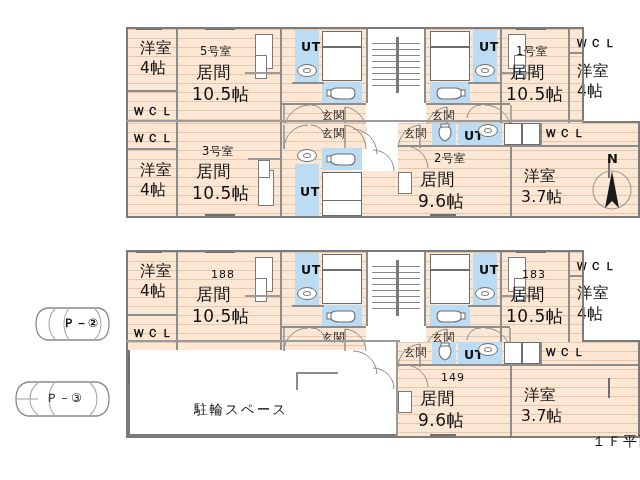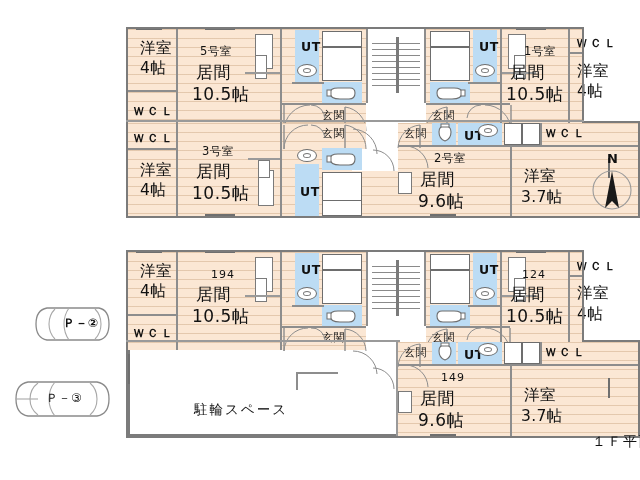--- a/index.html
+++ b/index.html
@@ -157,21 +157,21 @@
     </svg>
     <svg class="abs" style="left:484px;top:104px;" width="28" height="27">
       <path d="M27 27 a26 26 0 0 0 -26 -26" fill="none" stroke="#8d8d8d" stroke-width="1"></path>
       <line x1="27" y1="27" x2="27" y2="1" stroke="#8d8d8d" stroke-width="1.4"></line>
     </svg>
     <div class="abs w-in" style="left:500px;top:29px;width:2px;height:103px;"></div>
 
     <div class="abs fx2" style="left:508px;top:34px;width:18px;height:35px;"></div>
     <div class="abs fx2" style="left:514px;top:55px;width:12px;height:24px;"></div>
     <div class="abs w-thin" style="left:502px;top:72px;width:34px;height:2px;"></div>
-    <div class="lbl rm-no-jp" style="left:516px;top:46px;margin-left:8px;">1号室</div>
+    <div class="lbl rm-no-jp" style="left:516px;top:46px;">1号室</div>
     <div class="lbl big-room" style="left:510px;top:64px;">居間</div>
     <div class="lbl big-room" style="left:506px;top:86px;">10.5帖</div>
     <div class="abs line" style="left:516px;top:28px;width:30px;height:2px;"></div>
 
     <div class="abs w-in" style="left:568px;top:29px;width:2px;height:103px;"></div>
     <div class="abs w-in" style="left:570px;top:52px;width:14px;height:2px;"></div>
     <div class="lbl wcl" style="left:576px;top:38px;">ＷＣＬ</div>
     <div class="lbl rm-name" style="left:577px;top:64px;">洋室</div>
     <div class="lbl rm-size" style="left:577px;top:84px;">4帖</div>
     <div class="abs line" style="left:590px;top:130px;width:26px;height:2px;"></div>
@@ -290,21 +290,21 @@
     <div class="abs room" style="left:398px;top:104px;width:242px;height:94px;"></div>
     <div class="abs white" style="left:128px;top:104px;width:272px;height:94px;border:2px solid #7b7b7b;"></div>
     <div class="abs white" style="left:366px;top:14px;width:60px;height:98px;"></div>
 
     <div class="abs room" style="left:128px;top:14px;width:152px;height:98px;"></div>
     <div class="abs w-in" style="left:128px;top:76px;width:48px;height:2px;"></div>
     <div class="lbl rm-name" style="left:140px;top:26px;">洋室</div>
     <div class="lbl rm-size" style="left:140px;top:46px;">4帖</div>
     <div class="lbl wcl" style="left:133px;top:90px;">ＷＣＬ</div>
     <div class="abs w-in" style="left:176px;top:14px;width:2px;height:98px;"></div>
-    <div class="lbl rm-no" style="left:211px;top:31px;">194</div>
+    <div class="lbl rm-no" style="left:211px;top:31px;">188</div>
     <div class="lbl big-room" style="left:196px;top:48px;">居間</div>
     <div class="lbl big-room" style="left:192px;top:70px;">10.5帖</div>
     <div class="abs fx2" style="left:255px;top:19px;width:18px;height:35px;"></div>
     <div class="abs fx2" style="left:255px;top:40px;width:12px;height:24px;"></div>
     <div class="abs w-thin" style="left:245px;top:57px;width:35px;height:2px;"></div>
     <div class="abs line" style="left:136px;top:13px;width:26px;height:2px;"></div>
     <div class="abs line" style="left:205px;top:13px;width:30px;height:2px;"></div>
 
     <div class="abs wet" style="left:295px;top:15px;width:24px;height:52px;"></div>
     <div class="lbl ut" style="left:301px;top:26px;">UT</div>
@@ -372,21 +372,21 @@
       <path d="M15 1 a13 13 0 0 0 -14 12" fill="none" stroke="#8d8d8d" stroke-width="1"></path>
     </svg>
     <svg class="abs" style="left:484px;top:89px;" width="27" height="24">
       <path d="M26 24 a25 25 0 0 0 -25 -23" fill="none" stroke="#8d8d8d" stroke-width="1"></path>
       <line x1="26" y1="24" x2="26" y2="1" stroke="#8d8d8d" stroke-width="1.4"></line>
     </svg>
     <div class="abs w-in" style="left:500px;top:14px;width:2px;height:98px;"></div>
     <div class="abs fx2" style="left:508px;top:19px;width:18px;height:35px;"></div>
     <div class="abs fx2" style="left:514px;top:40px;width:12px;height:24px;"></div>
     <div class="abs w-thin" style="left:502px;top:57px;width:34px;height:2px;"></div>
-    <div class="lbl rm-no" style="left:522px;top:31px;">124</div>
+    <div class="lbl rm-no" style="left:522px;top:31px;">183</div>
     <div class="lbl big-room" style="left:510px;top:48px;">居間</div>
     <div class="lbl big-room" style="left:506px;top:70px;">10.5帖</div>
     <div class="abs line" style="left:516px;top:13px;width:30px;height:2px;"></div>
     <div class="abs w-in" style="left:568px;top:14px;width:2px;height:98px;"></div>
     <div class="abs w-in" style="left:570px;top:37px;width:14px;height:2px;"></div>
     <div class="lbl wcl" style="left:576px;top:23px;">ＷＣＬ</div>
     <div class="lbl rm-name" style="left:577px;top:48px;">洋室</div>
     <div class="lbl rm-size" style="left:577px;top:69px;">4帖</div>
 
     <div class="abs room" style="left:398px;top:104px;width:242px;height:94px;"></div>

